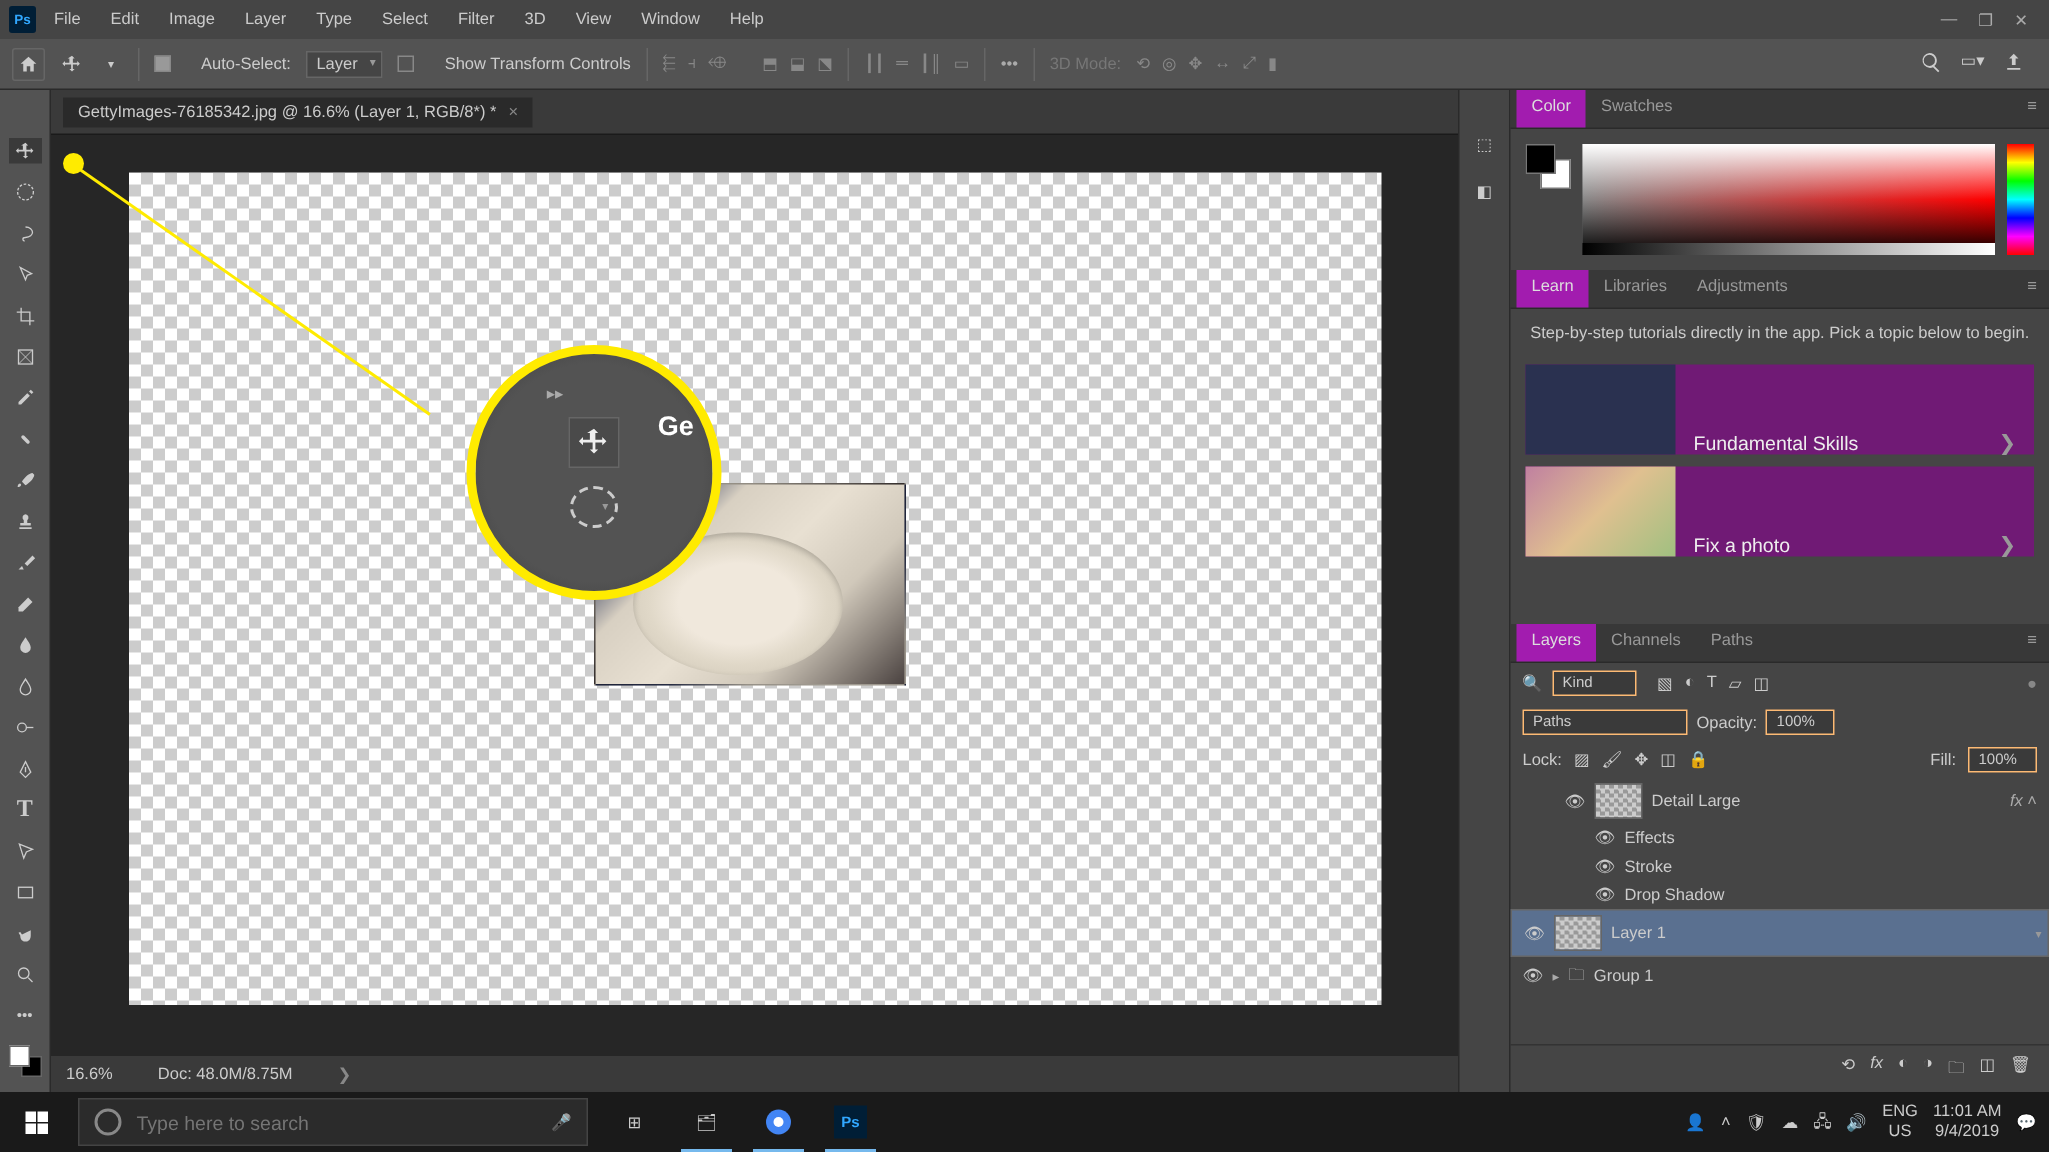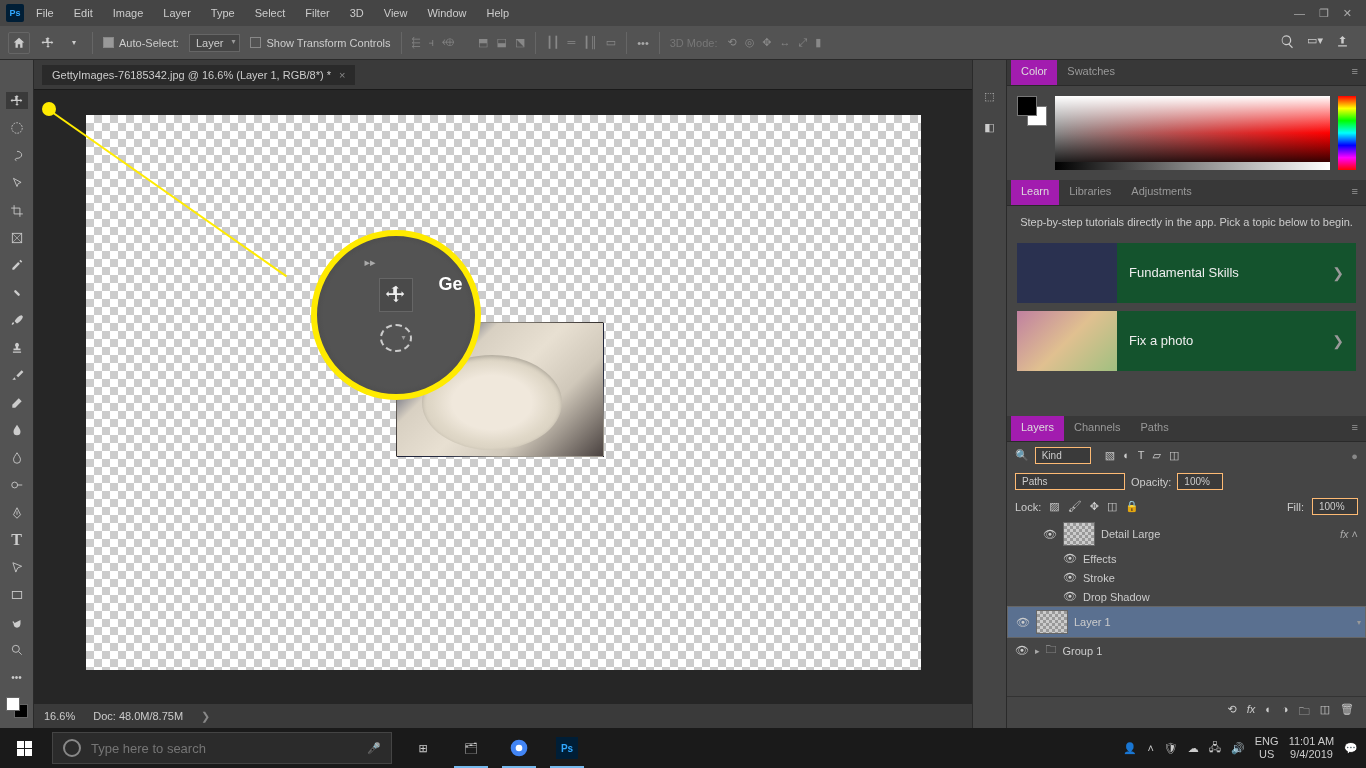--- a/index.html
+++ b/index.html
@@ -5,21 +5,21 @@
 *{margin:0;padding:0;box-sizing:border-box;font-family:"Segoe UI",Tahoma,sans-serif;font-size:11px;color:#ccc;user-select:none}
 body{width:1366px;height:768px;background:#323232;overflow:hidden;position:relative}
 .menubar{height:26px;background:#454545;display:flex;align-items:center;padding-left:6px;gap:4px}
 .ps-logo{width:18px;height:18px;background:#001e36;color:#31a8ff;font-weight:bold;font-size:9px;display:flex;align-items:center;justify-content:center;border-radius:2px}
 .menubar .mi{padding:4px 8px;cursor:pointer}
 .win-ctrl{margin-left:auto;display:flex;gap:14px;padding-right:14px}
 .win-ctrl span{cursor:pointer;color:#aaa}
 .optbar{height:34px;background:#535353;display:flex;align-items:center;padding:0 8px;gap:10px;border-bottom:1px solid #2a2a2a}
 .ico{width:16px;height:16px;display:inline-flex;align-items:center;justify-content:center;color:#ccc}
 .btn-home{width:22px;height:22px;display:flex;align-items:center;justify-content:center;border:1px solid #666;border-radius:2px}
-.check{display:flex;align-items:center;gap:5px}
+.check{display:flex;align-items:center;gap:20px}
 .check-box{width:11px;height:11px;border:1px solid #888}
 .check-box.on{background:#999}
 .sel{background:#454545;border:1px solid #666;padding:2px 16px 2px 6px;position:relative}
 .sel::after{content:"▾";position:absolute;right:4px;font-size:8px;color:#999}
 .divider{width:1px;height:22px;background:#666}
 .opt-icons{display:flex;gap:8px}
 .opt-icons span{color:#888;cursor:pointer}
 .opt-right{margin-left:auto;display:flex;gap:12px;padding-right:8px}
 .workspace{position:absolute;top:60px;left:0;right:0;bottom:40px;display:flex}
 .toolbar{width:34px;background:#535353;display:flex;flex-direction:column;align-items:center;padding-top:32px;gap:10px;border-right:1px solid #2a2a2a;position:relative}
@@ -37,39 +37,39 @@
 .photo{position:absolute;left:310px;top:207px;width:208px;height:135px;background:linear-gradient(135deg,#2a3150 0%,#3a4260 15%,#d8d0c2 30%,#e8e0d2 50%,#d0c8ba 70%,#4a4240 100%);border:1px solid rgba(0,0,0,.3)}
 .plate{position:absolute;left:25px;top:32px;width:140px;height:95px;border-radius:50%;background:radial-gradient(ellipse,#f0e8dc 40%,#e0d8c8 60%,#c8c0b0 100%);box-shadow:inset 0 2px 4px rgba(0,0,0,.2)}
 .callout{position:absolute;left:225px;top:115px;width:170px;height:170px;border:6px solid #ffeb00;border-radius:50%;background:radial-gradient(circle,#535353 65%,#3a3a3a 100%);display:flex;flex-direction:column;align-items:center;justify-content:center;gap:12px}
 .callout .ctoggle{position:absolute;top:20px;left:48px;color:#aaa;font-size:11px}
 .callout .clabel{position:absolute;top:38px;right:12px;color:#fff;font-size:18px;font-weight:bold}
 .callout .cicon{width:34px;height:34px;border:1px solid #666;background:#4a4a4a;display:flex;align-items:center;justify-content:center;color:#eee}
 .callout .cicon.move svg{width:22px;height:22px}
 .callout .cicon.sel{width:32px;height:28px;border-radius:50%;border:2px dashed #ccc;background:transparent}
 .leader-dot{position:absolute;left:8px;top:12px;width:14px;height:14px;background:#ffeb00;border-radius:50%;z-index:5}
 .leader-line{position:absolute;left:15px;top:19px;width:290px;height:2px;background:#ffeb00;transform-origin:left;transform:rotate(35deg);z-index:4}
-.statusbar{height:24px;background:#3a3a3a;display:flex;align-items:center;padding:0 10px;gap:18px;font-size:10px;color:#aaa}
+.statusbar{height:24px;background:#3a3a3a;display:flex;align-items:center;padding:0 10px;gap:30px;font-size:10px;color:#aaa}
 .statusbar .arrow{color:#888}
 .midcol{width:34px;background:#454545;border-left:1px solid #2a2a2a;display:flex;flex-direction:column;align-items:center;padding-top:30px;gap:18px}
 .panels{width:360px;background:#454545;display:flex;flex-direction:column;border-left:1px solid #2a2a2a}
 .panel-tabs{display:flex;background:#383838;height:26px;align-items:stretch;border-bottom:1px solid #2a2a2a;padding-left:4px}
 .ptab{padding:5px 10px;font-size:11px;color:#999;cursor:pointer}
 .ptab.active{background:#a21caf;color:#ddd}
 .ptab-menu{margin-left:auto;padding:5px 8px;color:#999}
 .color-panel{height:94px;display:flex;padding:10px;gap:8px}
 .color-swatches{width:30px;height:30px;position:relative}
 .color-swatches .cfg{width:20px;height:20px;background:#000;border:1px solid #777;position:absolute}
 .color-swatches .cbg{width:20px;height:20px;background:#fff;border:1px solid #777;position:absolute;right:0;bottom:0}
 .color-ramp{flex:1;background:linear-gradient(to bottom,rgba(255,255,255,1) 0%,rgba(255,255,255,0) 50%,rgba(0,0,0,1) 100%),linear-gradient(to right,#888 0%,#ff0000 100%);position:relative}
 .color-ramp::after{content:"";position:absolute;bottom:0;left:0;right:0;height:8px;background:linear-gradient(to right,#000,#888,#fff)}
 .hue-strip{width:18px;background:linear-gradient(to bottom,#ff0000,#ffff00,#00ff00,#00ffff,#0000ff,#ff00ff,#ff0000)}
 .learn-panel{flex:0 0 210px;padding:8px 10px;overflow:hidden}
 .learn-title{text-align:center;font-size:16px;color:#eee;margin:8px 0}
 .learn-sub{text-align:center;font-size:11px;color:#ccc;line-height:1.5;margin-bottom:12px}
-.learn-item{display:flex;align-items:center;background:#14532d;margin-bottom:8px;height:60px;cursor:pointer}
+.learn-item{display:flex;align-items:flex-end;background:#701a75;margin-bottom:8px;height:60px;cursor:pointer}
 .learn-thumb{width:100px;height:60px;background:#2a3150}
 .learn-thumb.t2{background:linear-gradient(135deg,#c080a0,#e0c090,#a0c080)}
 .learn-label{flex:1;padding-left:12px;font-size:13px;color:#eee}
 .learn-arr{padding-right:12px;color:#999;font-size:14px}
 .layers-panel{flex:1;display:flex;flex-direction:column}
 .layer-row1{display:flex;align-items:center;padding:5px 8px;gap:6px}
 .layer-sel{background:#3a3a3a;border:1px solid #fdba74;padding:2px 28px 2px 6px;font-size:10px;display:flex;align-items:center;gap:4px}
 .layer-icons{display:flex;gap:8px;margin-left:8px;color:#aaa;font-size:11px}
 .layer-row2{display:flex;align-items:center;padding:4px 8px;gap:6px;font-size:10px;color:#aaa}
 .layer-row3{display:flex;align-items:center;padding:4px 8px;gap:8px;font-size:10px;color:#aaa}

